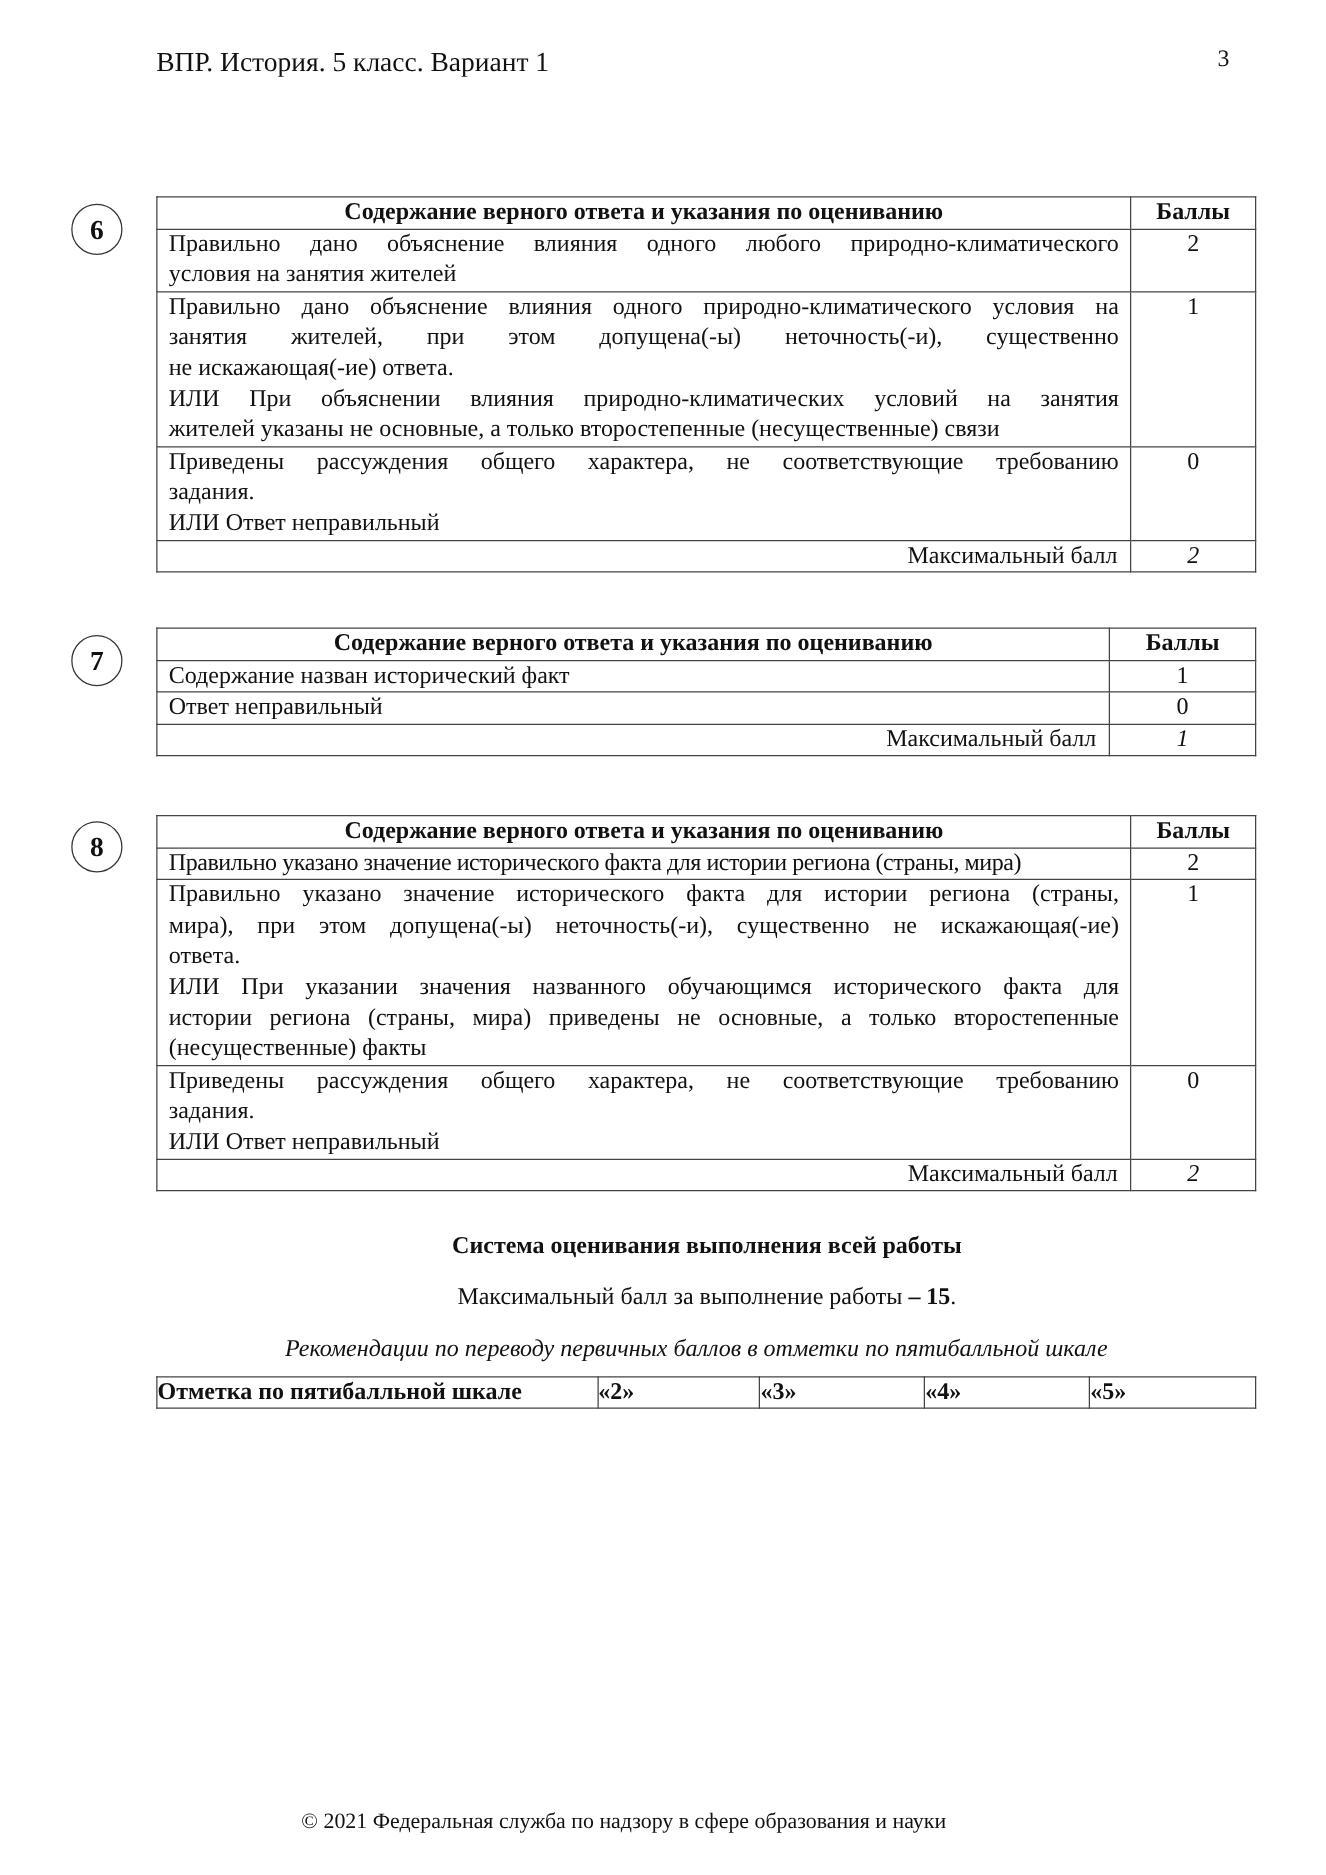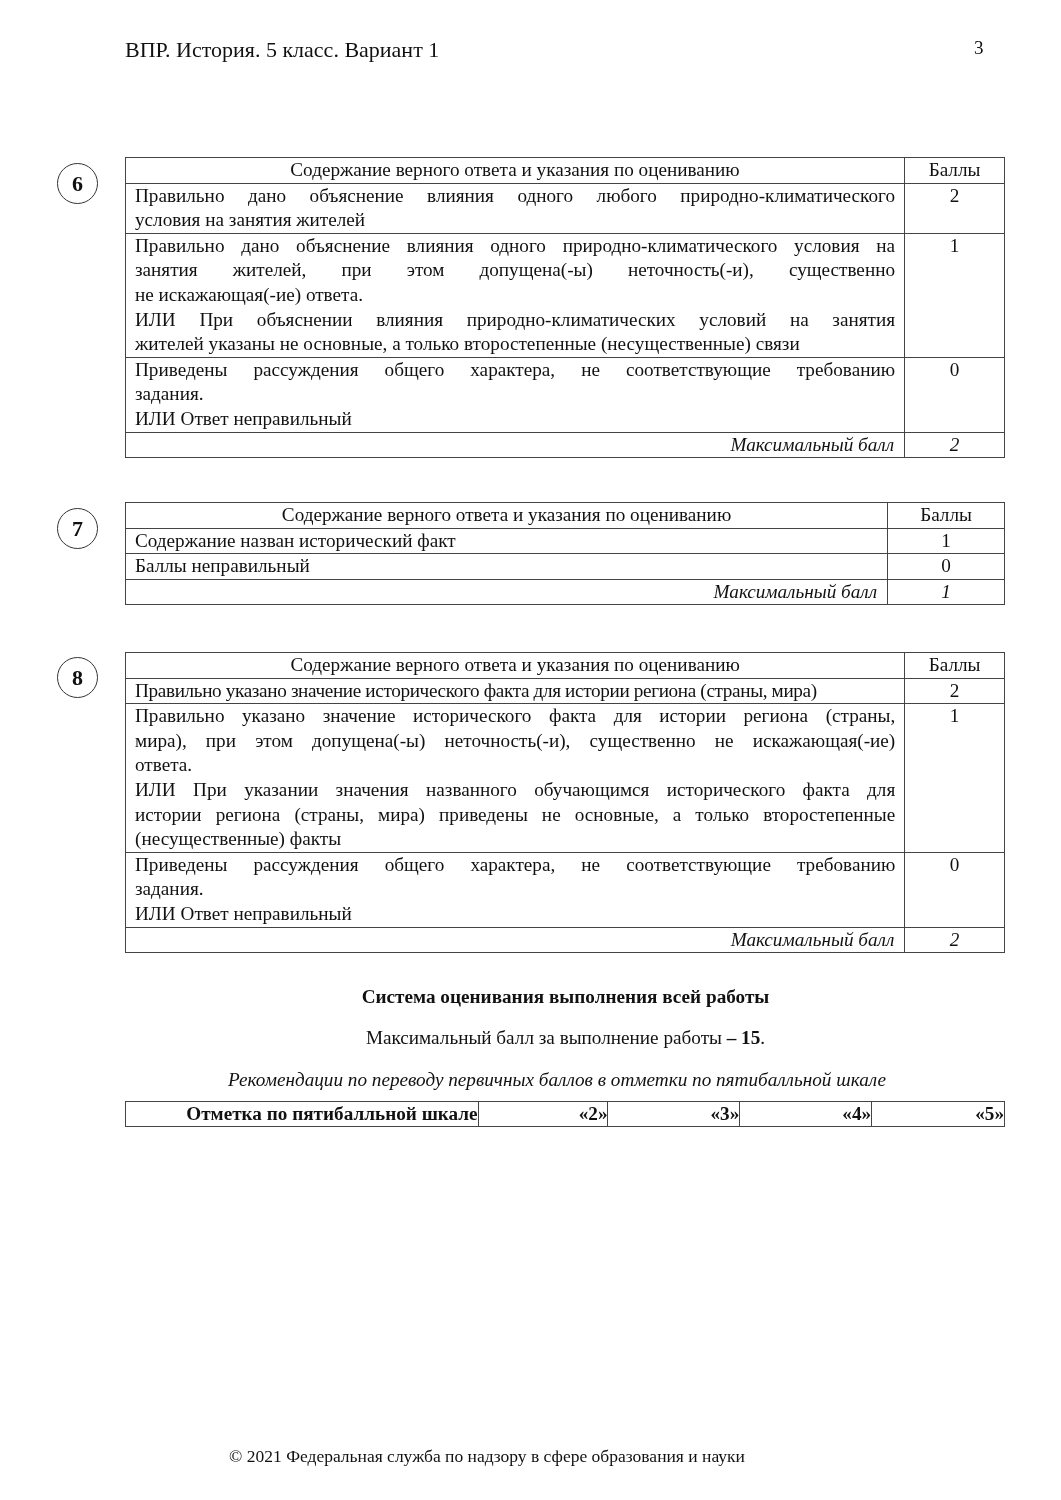--- a/index.html
+++ b/index.html
@@ -15,45 +15,45 @@
     border-radius: 50%; display: flex; align-items: center; justify-content: center;
     font-weight: bold; font-size: 22px; box-sizing: border-box;
   }
   table.crit {
     position: absolute; left: 125px; width: 880px; border-collapse: collapse;
     font-size: 19.2px; line-height: 24.6px;
   }
   table.crit td, table.crit th {
     border: 1.3px solid #444; padding: 0 9px; vertical-align: top;
   }
-  table.crit th { font-weight: normal; text-align: center; }
+  table.crit th { font-weight: bold; text-align: center; }
   table.crit td.desc { text-align: justify; }
   table.crit td.pts { text-align: center; }
-  table.crit td.maxlabel { text-align: right; font-style: italic; padding-right: 10px; }
+  table.crit td.maxlabel { text-align: right; padding-right: 10px; }
   table.crit td.maxval { text-align: center; font-style: italic; }
   .just { text-align: justify; text-align-last: justify; display: block; }
   .section-title {
     position: absolute; left: 0; width: 1131px; text-align: center;
     top: 986px; font-weight: bold; font-size: 19.2px;
   }
   .max-total {
     position: absolute; left: 0; width: 1131px; text-align: center;
     top: 1027px; font-size: 19.2px;
   }
   .recommend {
     position: absolute; left: 228px; top: 1069px; font-style: italic; font-size: 19.2px;
   }
   table.scale {
     position: absolute; left: 125px; top: 1101px; width: 880px; border-collapse: collapse;
-    font-size: 19.2px; line-height: 23.6px; text-align: right;
+    font-size: 19.2px; line-height: 23.6px; text-align: left;
   }
   table.scale td { border: 1.3px solid #444; padding: 0; }
   table.scale tr.head td { font-weight: bold; }
   .footer {
-    position: absolute; left: 0; width: 974px; text-align: center; top: 1446px; font-size: 17.5px;
+    position: absolute; left: 0; width: 974px; text-align: center; top: 1446px; font-size: 17.5px; padding-left: 12px;
   }
 </style>
 </head>
 <body>
 
 <div class="header-left">ВПР. История. 5 класс. Вариант 1</div>
 <div class="header-right">3</div>
 
 <div class="task-num" style="left:57px; top:163px;">6</div>
 <table class="crit" style="top:157px;">
@@ -107,21 +107,21 @@
   <tbody>
       <tr>
     <th>Содержание верного ответа и указания по оцениванию</th>
     <th>Баллы</th>
   </tr>
   <tr>
     <td class="desc">Содержание назван исторический факт</td>
     <td class="pts">1</td>
   </tr>
   <tr>
-    <td class="desc">Баллы неправильный</td>
+    <td class="desc">Ответ неправильный</td>
     <td class="pts">0</td>
   </tr>
   <tr>
     <td class="maxlabel">Максимальный балл</td>
     <td class="maxval">1</td>
   </tr>
 </tbody>
   </table>
 
 <div class="task-num" style="left:57px; top:657px;">8</div>

